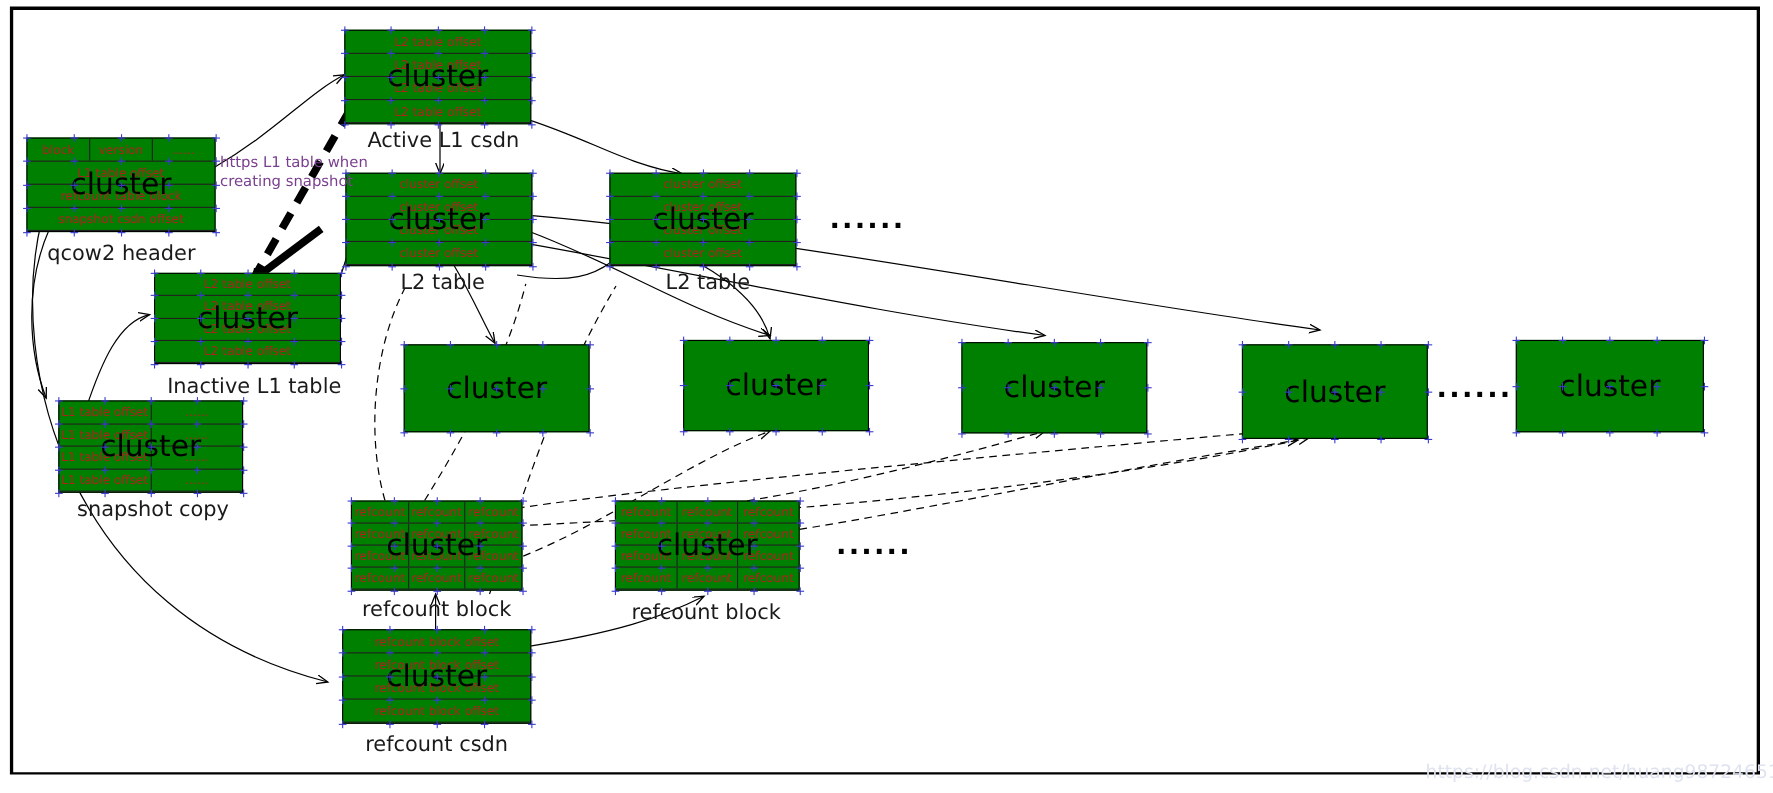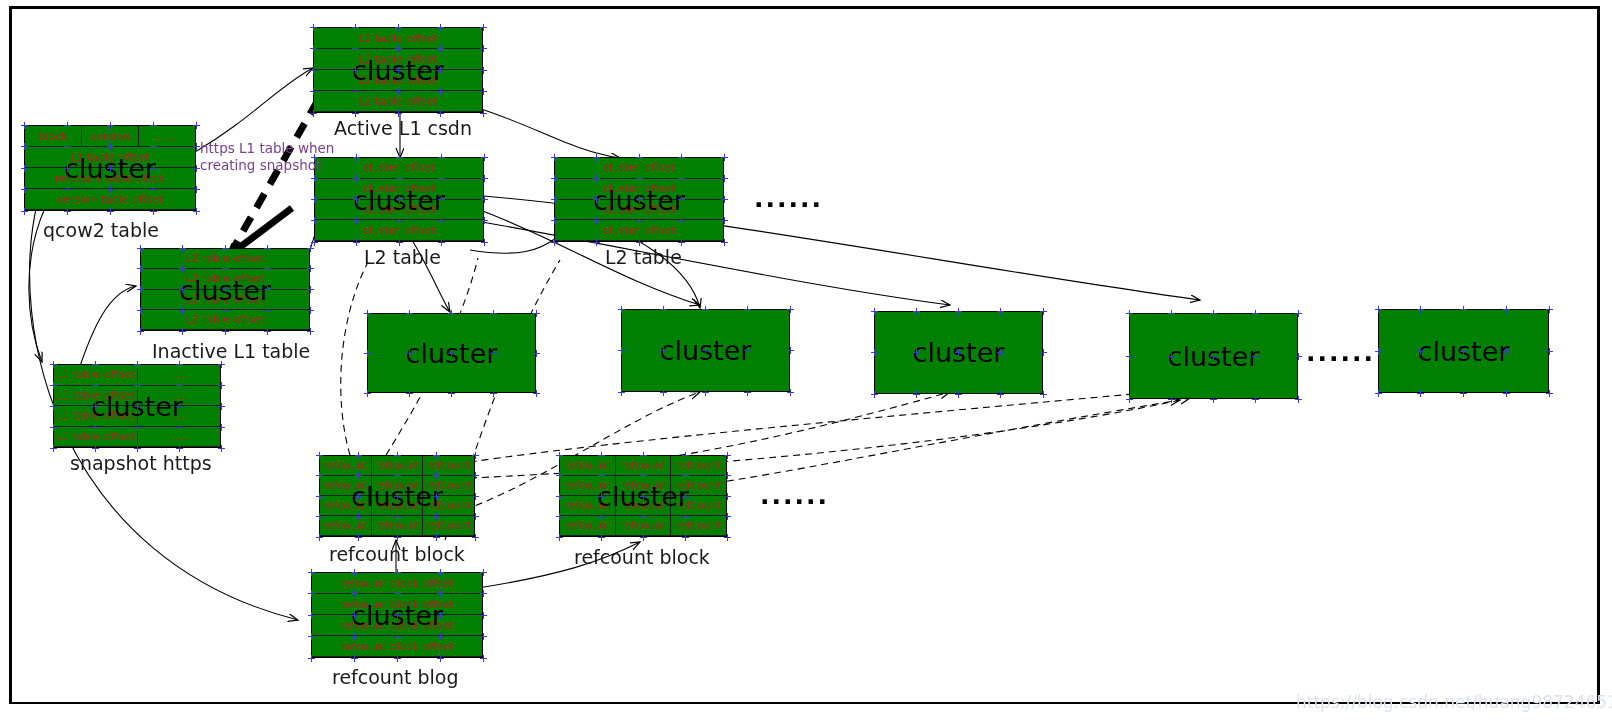--- a/index.html
+++ b/index.html
@@ -208,25 +208,25 @@
       <div class="cell">version</div>
       <div class="cell">......</div>
     </div>
     <div class="row">
       <div class="cell">L1 table offset</div>
     </div>
     <div class="row">
       <div class="cell">refcount table block</div>
     </div>
     <div class="row">
-      <div class="cell">version table offset</div>
-    </div>
-    <div class="overlay-label">cluster</div>
-  </div>
-  <div class="caption" style="left:43px; top:221px;">qcow2 table</div>
+      <div class="cell">snapshot csdn offset</div>
+    </div>
+    <div class="overlay-label">cluster</div>
+  </div>
+  <div class="caption" style="left:43px; top:221px;">qcow2 header</div>
 
   <div class="box" style="left:313px; top:27px; width:170px; height:86px;">
     <div class="row">
         <div class="cell">L2 table offset</div>
       </div>
     <div class="row">
         <div class="cell">L2 table offset</div>
       </div>
     <div class="row">
         <div class="cell">L2 table offset</div>
@@ -267,21 +267,21 @@
     <div class="row">
       <div class="cell">L1 table offset</div>
       <div class="cell">......</div>
     </div>
     <div class="row">
       <div class="cell">L1 table offset</div>
       <div class="cell">......</div>
     </div>
     <div class="overlay-label">cluster</div>
   </div>
-  <div class="caption" style="left:70px; top:454px;">snapshot https</div>
+  <div class="caption" style="left:70px; top:454px;">snapshot copy</div>
 
   <div class="box" style="left:314px; top:157px; width:170px; height:85px;">
     <div class="row">
         <div class="cell">cluster offset</div>
       </div>
     <div class="row">
         <div class="cell">cluster offset</div>
       </div>
     <div class="row">
         <div class="cell">cluster offset</div>
@@ -372,21 +372,21 @@
         <div class="cell">refcount block offset</div>
       </div>
     <div class="row">
         <div class="cell">refcount block offset</div>
       </div>
     <div class="row">
         <div class="cell">refcount block offset</div>
       </div>
     <div class="overlay-label">cluster</div>
   </div>
-  <div class="caption" style="left:332px; top:668px;">refcount blog</div>
+  <div class="caption" style="left:332px; top:668px;">refcount csdn</div>
 
   <div class="plain-cluster" style="left:367px; top:313px; width:169px; height:80px;">cluster</div>
   <div class="plain-cluster" style="left:621px; top:309px; width:169px; height:83px;">cluster</div>
   <div class="plain-cluster" style="left:874px; top:311px; width:169px; height:83px;">cluster</div>
   <div class="plain-cluster" style="left:1129px; top:313px; width:169px; height:86px;">cluster</div>
   <div class="dots" style="left:1306px; top:340px;">......</div>
   <div class="plain-cluster" style="left:1378px; top:309px; width:171px; height:84px;">cluster</div>
 
   <div class="note" style="left:200px; top:140px;">https L1 table when
 creating snapshot</div>

